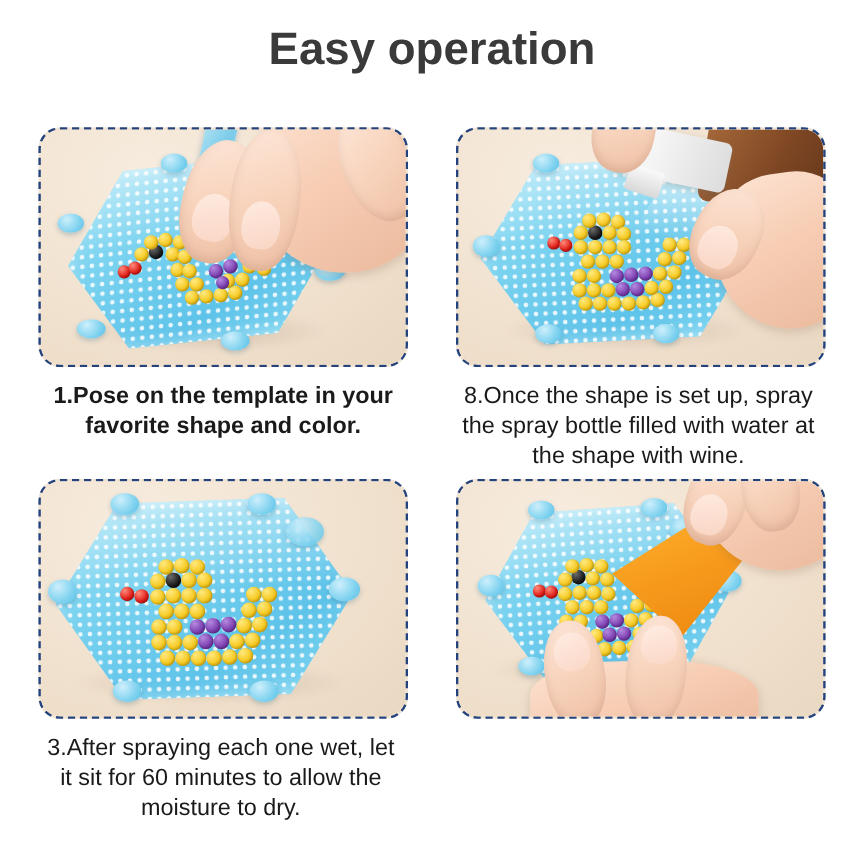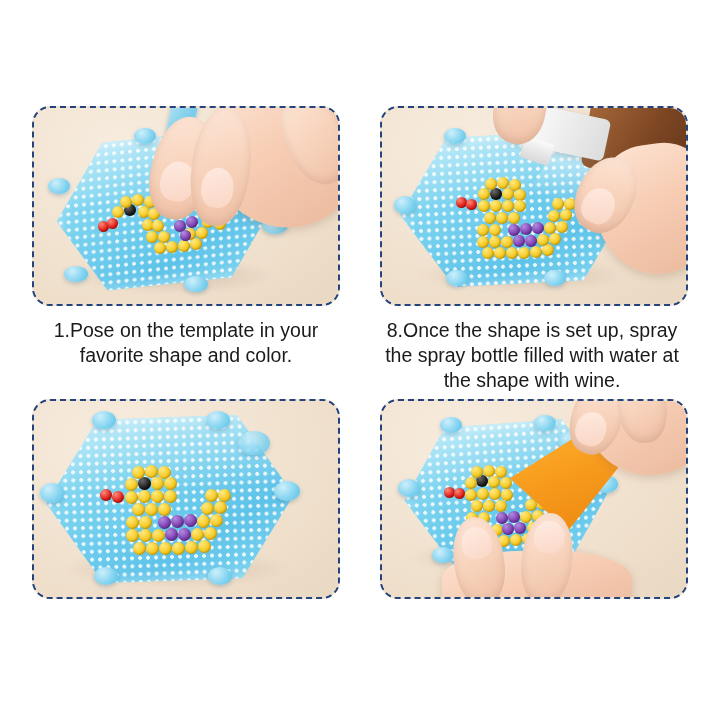--- a/index.html
+++ b/index.html
@@ -65,21 +65,21 @@
   }
 
   .caption {
     margin-top: 12px;
     width: 304px;
     text-align: center;
     font-size: 19.5px;
     line-height: 25px;
     color: #1a1a1a;
   }
-  .caption.c1 { padding: 0 2px; }
+  .caption.c1 { padding: 0 2px; font-weight: bold; }
 
   
   .scene {
     position: absolute;
     inset: 0;
     background:
       radial-gradient(ellipse at 30% 20%, #f7ecdf 0%, #f1e2cf 55%, #e9d8c2 100%);
   }
 
   
@@ -190,20 +190,21 @@
     border-radius: 50%;
     background: radial-gradient(ellipse, rgba(150,120,95,.30), rgba(150,120,95,0) 70%);
     filter: blur(2px);
   }
 </style>
 </head>
 <body>
 
 <div class="page">
 
+  <div class="title">Easy operation</div>
 
   <div class="grid">
 
     <div class="step">
       <div class="photo">
         <div class="photo-inner">
           <div class="scene"></div>
 
           <div class="desk-shadow" style="left:40px;top:150px;width:200px;height:36px;"></div>
 
@@ -382,20 +383,21 @@
           <div class="bead y" style="left:180px;top:100px;width:13px;height:13px;"></div>
           <div class="bead y" style="left:171px;top:88px;width:13px;height:13px;"></div>
           <div class="bead y" style="left:184px;top:88px;width:13px;height:13px;"></div>
           <div class="bead p" style="left:124px;top:115px;width:13px;height:13px;"></div>
           <div class="bead p" style="left:137px;top:114px;width:13px;height:13px;"></div>
           <div class="bead p" style="left:150px;top:113px;width:13px;height:13px;"></div>
           <div class="bead p" style="left:131px;top:127px;width:13px;height:13px;"></div>
           <div class="bead p" style="left:144px;top:127px;width:13px;height:13px;"></div>
         </div>
       </div>
+      <div class="caption">3.After spraying each one wet, let it sit for 60 minutes to allow the moisture to dry.</div>
     </div>
 
     <div class="step">
       <div class="photo">
         <div class="photo-inner">
           <div class="scene"></div>
           <div class="desk-shadow" style="left:26px;top:140px;width:200px;height:34px;"></div>
 
           <div class="board hexboard" style="left:22px;top:22px;width:208px;height:140px;transform:rotate(-4deg);"></div>
           <div class="knob" style="left:58px;top:16px;width:22px;height:16px;"></div>

